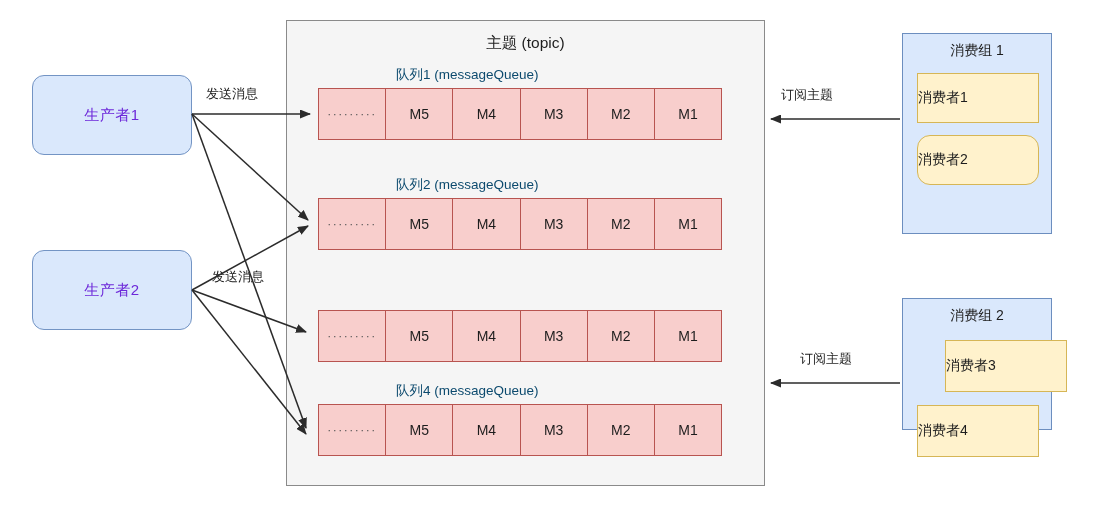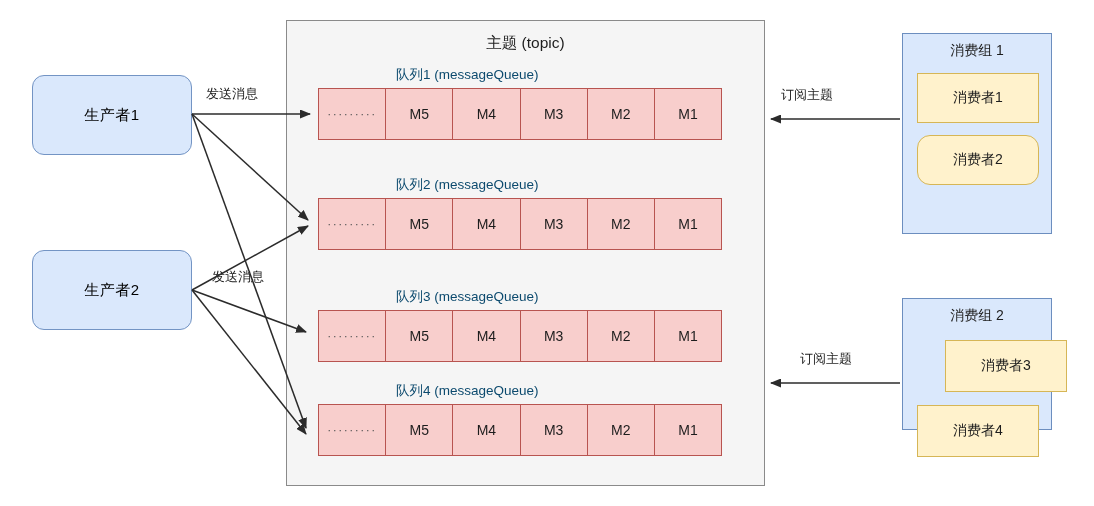--- a/index.html
+++ b/index.html
@@ -25,21 +25,21 @@
   
   .producer {
     background: #dae8fc;
     border: 1.4px solid #7394c4;
     border-radius: 12px;
     display: flex;
     align-items: center;
     justify-content: center;
     font-size: 15px;
     letter-spacing: 0.5px;
-    color: #000000;
+    color: #6d28d9;
     text-align: center;
   }
 
   
   #topic-container {
     background: #f5f5f5;
     border: 1.5px solid #8a8a8a;
   }
   #topic-title {
     position: absolute;
@@ -91,21 +91,21 @@
     top: 8px;
     text-align: center;
     font-size: 14px;
     color: #1d1d1d;
   }
   .consumer {
     background: #fff2cc;
     border: 1.4px solid #d6b656;
     display: flex;
     align-items: center;
-    justify-content: center;
+    justify-content: flex-start;
     font-size: 14px;
     color: #1d1d1d;
     box-sizing: border-box;
   }
 
   
   .edge-label {
     position: absolute;
     font-size: 13px;
     color: #1d1d1d;
@@ -144,21 +144,20 @@
   <div class="abs queue-label" style="left:396px; top:176px;">队列2  (messageQueue)</div>
   <div class="abs queue-row" style="left:318px; top:198px; width:404px; height:52px;">
     <div class="queue-cell ellipsis">·········</div>
     <div class="queue-cell">M5</div>
     <div class="queue-cell">M4</div>
     <div class="queue-cell">M3</div>
     <div class="queue-cell">M2</div>
     <div class="queue-cell">M1</div>
   </div>
 
-  <div class="abs queue-label" style="left:396px; top:288px;">队列3  (messageQueue)</div>
   <div class="abs queue-row" style="left:318px; top:310px; width:404px; height:52px;">
     <div class="queue-cell ellipsis">·········</div>
     <div class="queue-cell">M5</div>
     <div class="queue-cell">M4</div>
     <div class="queue-cell">M3</div>
     <div class="queue-cell">M2</div>
     <div class="queue-cell">M1</div>
   </div>
 
   <div class="abs queue-label" style="left:396px; top:382px;">队列4  (messageQueue)</div>

